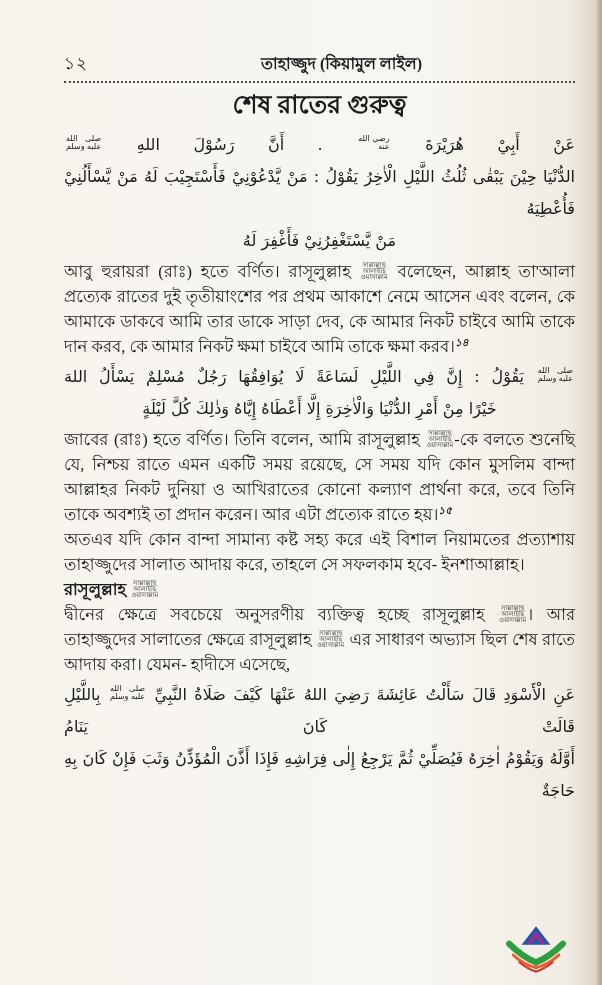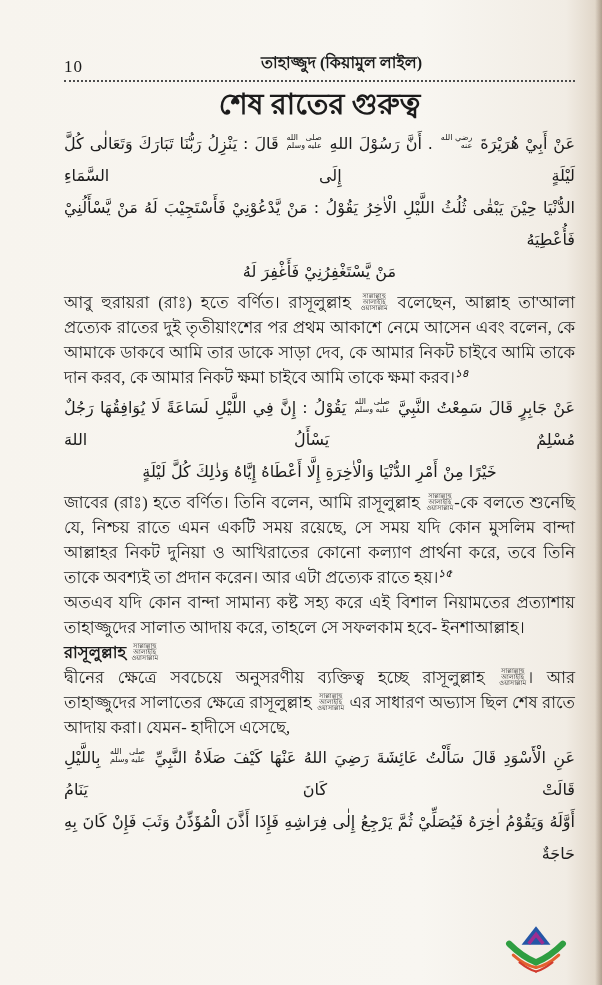--- a/index.html
+++ b/index.html
@@ -21,21 +21,21 @@
   .header-row {
     display:flex; align-items:flex-end;
     border-bottom:2px dotted #4c4c4c;
     padding-bottom:3px;
   }
   .page-num { font-size:17px; min-width:104px; letter-spacing:1px; }
   .book-title { flex:1; text-align:center; font-size:16px; font-weight:bold; padding-right:60px; }
 
   h1.section-heading {
     margin:6px 0 8px 0; text-align:center;
-    font-size:29px; line-height:32px; font-weight:bold;
+    font-size:25px; line-height:32px; font-weight:bold;
   }
 
   p.body {
     margin:0; font-size:16.5px; line-height:25px;
     text-align:justify;
   }
   p.body.bold { font-weight:bold; }
 
   .ar {
     direction:rtl;
@@ -63,40 +63,40 @@
 
   .logo { position:absolute; right:34px; bottom:4px; width:64px; height:58px; }
 </style>
 </head>
 <body>
 
 <div class="page">
   <div class="content">
 
     <div class="header-row">
-      <span class="page-num">10</span>
+      <span class="page-num">১২</span>
       <span class="book-title">তাহাজ্জুদ (কিয়ামুল লাইল)</span>
     </div>
 
     <h1 class="section-heading">শেষ রাতের গুরুত্ব</h1>
 
 
 
     <div class="ar">
-      <div class="line"><span>عَنْ أَبِيْ هُرَيْرَةَ </span><span class="rau"><span>رضي الله</span><span>عنه</span></span><span> . أَنَّ رَسُوْلَ اللهِ </span><span class="seal"><span>صلى الله</span><span>عليه وسلم</span></span><span> قَالَ : يَنْزِلُ رَبُّنَا تَبَارَكَ وَتَعَالٰى كُلَّ لَيْلَةٍ إِلَى السَّمَاءِ</span></div>
+      <div class="line"><span>عَنْ أَبِيْ هُرَيْرَةَ </span><span class="rau"><span>رضي الله</span><span>عنه</span></span><span> . أَنَّ رَسُوْلَ اللهِ </span><span class="seal"><span>صلى الله</span><span>عليه وسلم</span></span></div>
       <div class="line">الدُّنْيَا حِيْنَ يَبْقٰى ثُلُثُ اللَّيْلِ الْاٰخِرُ يَقُوْلُ : مَنْ يَّدْعُوْنِيْ فَأَسْتَجِيْبَ لَهُ مَنْ يَّسْأَلُنِيْ فَأُعْطِيَهُ</div>
       <div class="line center">مَنْ يَّسْتَغْفِرُنِيْ فَأَغْفِرَ لَهُ</div>
     </div>
 
     <p class="body">
       <span>আবু হুরায়রা (রাঃ) হতে বর্ণিত। রাসূলুল্লাহ </span><span class="hon"><span>সাল্লাল্লাহু</span><span>আলাইহি</span><span>ওয়াসাল্লাম</span></span><span> বলেছেন, আল্লাহ তা'আলা প্রত্যেক রাতের দুই তৃতীয়াংশের পর প্রথম আকাশে নেমে আসেন এবং বলেন, কে আমাকে ডাকবে আমি তার ডাকে সাড়া দেব, কে আমার নিকট চাইবে আমি তাকে দান করব, কে আমার নিকট ক্ষমা চাইবে আমি তাকে ক্ষমা করব।</span><sup class="ref">১৪</sup>
     </p>
 
     <div class="ar">
-      <div class="line"><span>عَنْ جَابِرٍ قَالَ سَمِعْتُ النَّبِيَّ </span><span class="seal"><span>صلى الله</span><span>عليه وسلم</span></span><span> يَقُوْلُ : إِنَّ فِي اللَّيْلِ لَسَاعَةً لَا يُوَافِقُهَا رَجُلٌ مُسْلِمٌ يَسْأَلُ اللهَ</span></div>
+      <div class="line"><span class="seal"><span>صلى الله</span><span>عليه وسلم</span></span><span> يَقُوْلُ : إِنَّ فِي اللَّيْلِ لَسَاعَةً لَا يُوَافِقُهَا رَجُلٌ مُسْلِمٌ يَسْأَلُ اللهَ</span></div>
       <div class="line center">خَيْرًا مِنْ أَمْرِ الدُّنْيَا وَالْاٰخِرَةِ إِلَّا أَعْطَاهُ إِيَّاهُ وَذٰلِكَ كُلَّ لَيْلَةٍ</div>
     </div>
 
     <p class="body">
       <span>জাবের (রাঃ) হতে বর্ণিত। তিনি বলেন, আমি রাসূলুল্লাহ </span><span class="hon"><span>সাল্লাল্লাহু</span><span>আলাইহি</span><span>ওয়াসাল্লাম</span></span><span>-কে বলতে শুনেছি যে, নিশ্চয় রাতে এমন একটি সময় রয়েছে, সে সময় যদি কোন মুসলিম বান্দা আল্লাহর নিকট দুনিয়া ও আখিরাতের কোনো কল্যাণ প্রার্থনা করে, তবে তিনি তাকে অবশ্যই তা প্রদান করেন। আর এটা প্রত্যেক রাতে হয়।</span><sup class="ref">১৫</sup>
     </p>
 
     <p class="body">
       <span>অতএব যদি কোন বান্দা সামান্য কষ্ট সহ্য করে এই বিশাল নিয়ামতের প্রত্যাশায় তাহাজ্জুদের সালাত আদায় করে, তাহলে সে সফলকাম হবে- ইনশাআল্লাহ।</span>
     </p>

